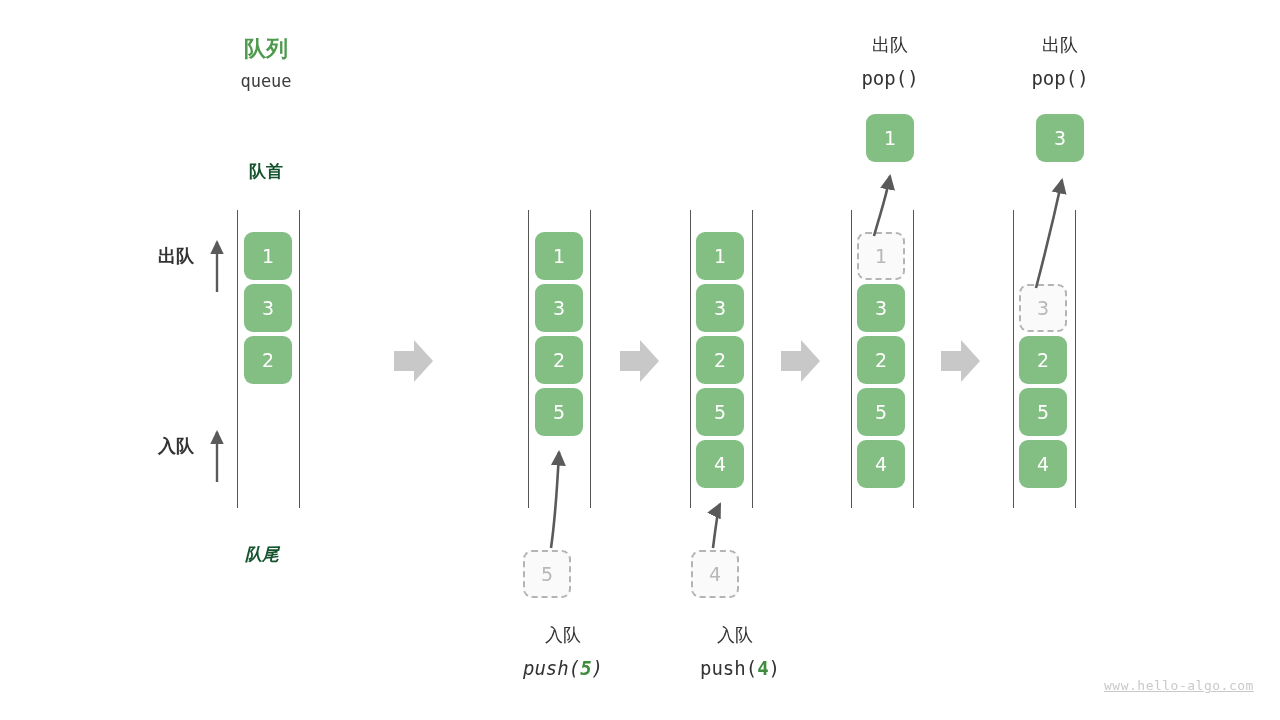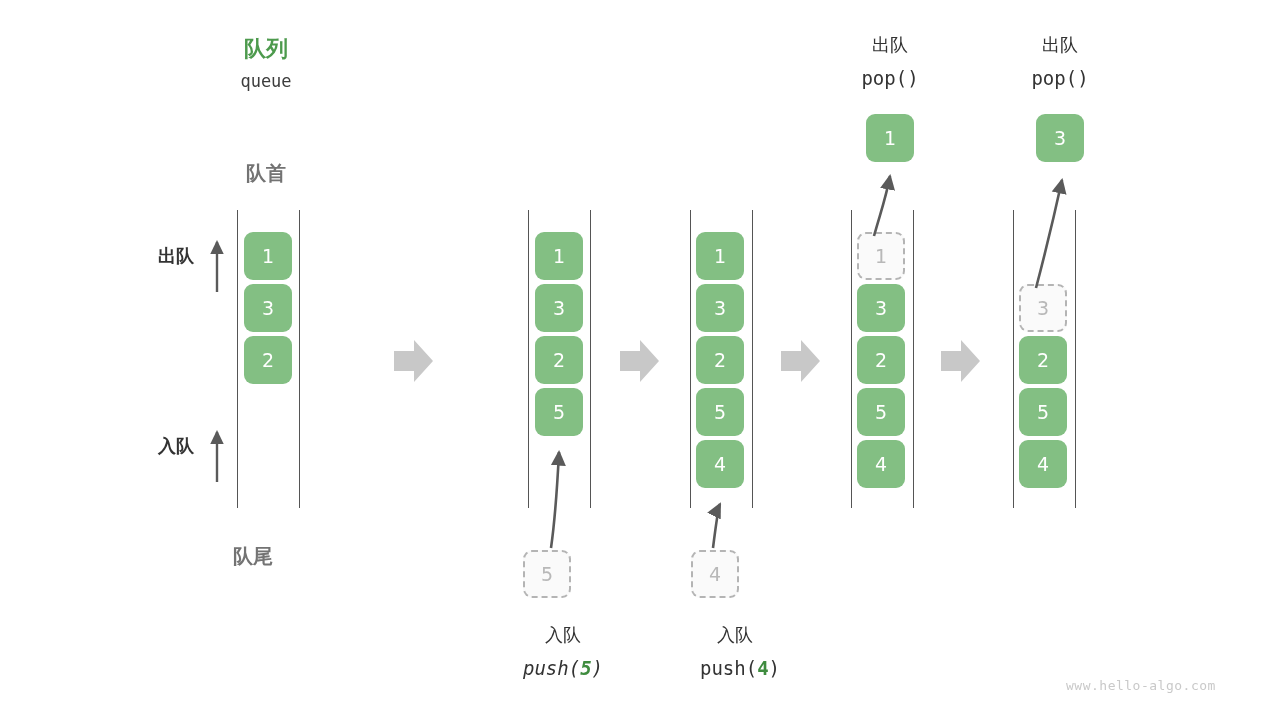--- a/index.html
+++ b/index.html
@@ -20,21 +20,21 @@
   }
   .title-en{
     font-size:17px;color:#3c3c3c;text-align:center;white-space:nowrap;
     font-family:"DejaVu Sans Mono","Liberation Mono",monospace;
   }
   .side-label{
     font-size:18px;font-weight:bold;color:#333333;
     text-align:center;white-space:nowrap;
   }
   .corner-label{
-    font-size:20px;font-weight:bold;color:#737373;
+    font-size:17px;font-weight:bold;color:#14532d;
     text-align:center;white-space:nowrap;
   }
   .op-cn{
     font-size:18px;color:#333333;text-align:center;white-space:nowrap;
   }
   .op-code{
     font-size:19px;color:#333333;text-align:center;white-space:nowrap;
     font-family:"DejaVu Sans Mono","Liberation Mono",monospace;
   }
   .op-code .arg{color:#3f8c3f;font-weight:bold;}
@@ -69,21 +69,21 @@
 </style>
 </head>
 <body>
 
 <div class="stage">
 
   <div class="abs title-cn" style="left:196px;top:34px;width:140px;">队列</div>
   <div class="abs title-en" style="left:196px;top:71px;width:140px;">queue</div>
 
   <div class="abs corner-label" style="left:216px;top:160px;width:100px;">队首</div>
-  <div class="abs corner-label" style="left:203px;top:543px;width:100px;">队尾</div>
+  <div class="abs corner-label" style="left:212px;top:543px;width:100px;font-style:italic;">队尾</div>
 
   <div class="abs side-label" style="left:140px;top:244px;width:72px;">出队</div>
   <div class="abs side-label" style="left:140px;top:434px;width:72px;">入队</div>
 
   <div class="rail" style="left:237px;top:210px;height:298px;"></div>
   <div class="rail" style="left:299px;top:210px;height:298px;"></div>
 
   <div class="abs cell" style="left:244px;top:232px;">1</div>
   <div class="abs cell" style="left:244px;top:284px;">3</div>
   <div class="abs cell" style="left:244px;top:336px;">2</div>
@@ -136,21 +136,21 @@
 
   <div class="rail" style="left:1013px;top:210px;height:298px;"></div>
   <div class="rail" style="left:1075px;top:210px;height:298px;"></div>
 
   <div class="abs cell empty" style="left:1019px;top:232px;"></div>
   <div class="abs cell ghost" style="left:1019px;top:284px;">3</div>
   <div class="abs cell" style="left:1019px;top:336px;">2</div>
   <div class="abs cell" style="left:1019px;top:388px;">5</div>
   <div class="abs cell" style="left:1019px;top:440px;">4</div>
 
-  <div class="abs watermark" style="left:1066px;top:678px;">www.hello-algo.com</div>
+  <div class="abs watermark" style="left:1104px;top:678px;text-decoration:underline;">www.hello-algo.com</div>
 
   <svg class="overlay" viewBox="0 0 1280 720">
     <defs>
       <marker id="mk-thin" markerWidth="7" markerHeight="7" refX="5.2" refY="3.5" orient="auto" markerUnits="strokeWidth">
         <path d="M0,0.6 L6,3.5 L0,6.4 z" fill="#5a5a5a"></path>
       </marker>
       <marker id="mk-side" markerWidth="7" markerHeight="7" refX="5.2" refY="3.5" orient="auto" markerUnits="strokeWidth">
         <path d="M0,0.6 L6,3.5 L0,6.4 z" fill="#5a5a5a"></path>
       </marker>
     </defs>

